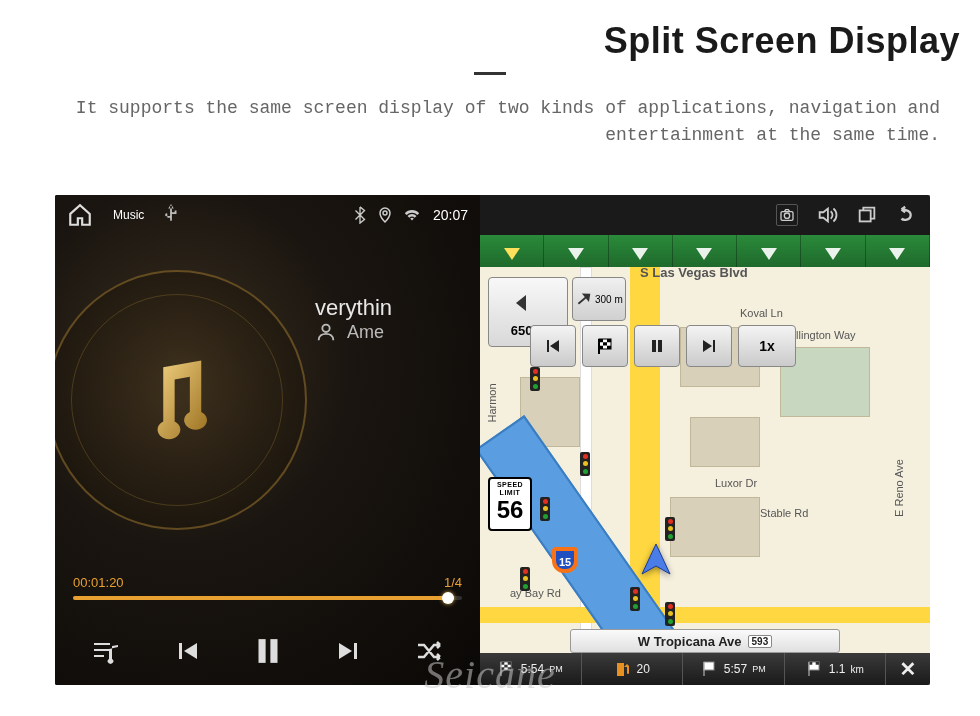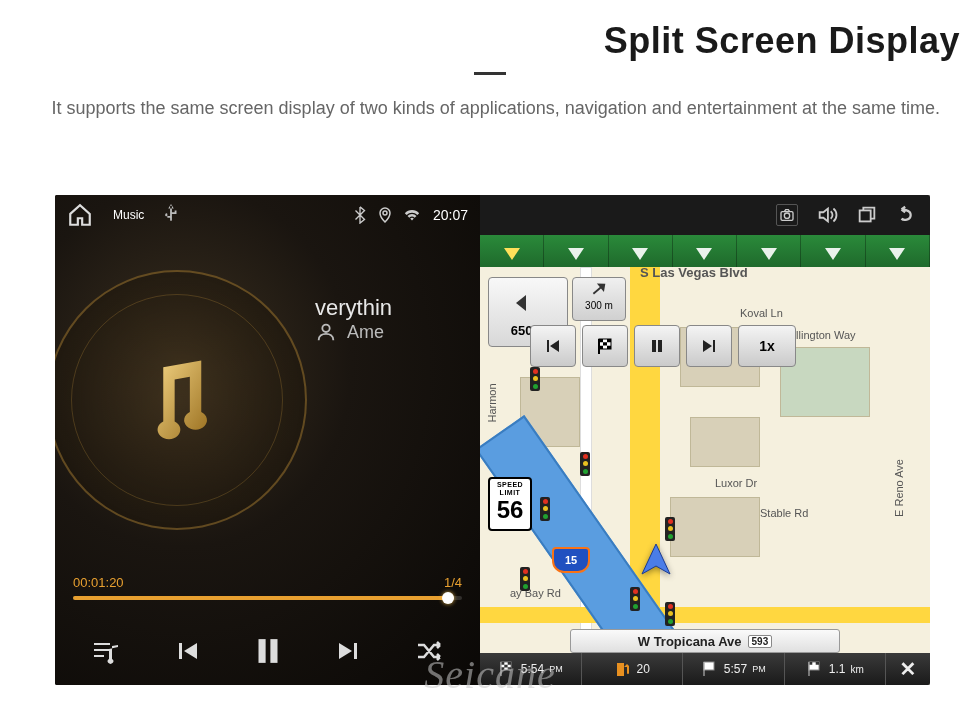--- a/index.html
+++ b/index.html
@@ -26,20 +26,21 @@
       height: 3px;
       background: #333;
       margin: 10px auto 20px;
     }
     .subtitle {
       font-size: 18px;
       color: #666;
       line-height: 1.5;
       max-width: 900px;
       margin: 0 auto;
+      font-family: Liberation Mono, monospace;
     }
     .device {
       position: absolute;
       left: 55px;
       top: 195px;
       width: 875px;
       height: 490px;
       display: flex;
       background: #000;
       border-radius: 2px;
@@ -286,21 +287,21 @@
     .turn-next {
       position: absolute;
       top: 10px;
       left: 92px;
       width: 54px;
       height: 44px;
       background: linear-gradient(#f0f0f0,#d0d0d0);
       border: 1px solid #888;
       border-radius: 4px;
       display: flex;
-      flex-direction: column;
+      flex-direction: row;
       align-items: center;
     }
     .turn-next svg { width: 22px; height: 22px; }
     .turn-next-dist { font-size: 10px; }
     .speed-limit {
       position: absolute;
       left: 8px;
       top: 210px;
       width: 44px;
       height: 54px;
@@ -567,21 +568,21 @@
       <div class="poi-block" style="left:200px;top:60px;width:80px;height:60px"></div>
       <div class="poi-block" style="left:210px;top:150px;width:70px;height:50px"></div>
       <div class="poi-block" style="left:300px;top:80px;width:90px;height:70px;background:#c8d8c0"></div>
       <div class="poi-block" style="left:190px;top:230px;width:90px;height:60px"></div>
 
       <div class="road-main road-v2"></div>
       <div class="road-main road-v1"></div>
       <div class="road-main road-h1"></div>
       <div class="road-diag"></div>
 
-      <div style="position:absolute;left:72px;top:280px;width:38px;height:26px;background:#2050c0;border:2px solid #f97316;border-radius:4px 4px 12px 12px;color:#fff;font-size:11px;font-weight:700;text-align:center;line-height:22px">15</div>
+      <div style="position:absolute;left:72px;top:280px;width:26px;height:26px;background:#2050c0;border:4px solid #f97316;border-radius:4px 4px 12px 12px;color:#fff;font-size:11px;font-weight:700;text-align:center;line-height:22px">15</div>
 
       <div class="street-label" style="left:160px;top:-2px;font-weight:600;font-size:13px">S Las Vegas Blvd</div>
       <div class="street-label" style="left:260px;top:40px">Koval Ln</div>
       <div class="street-label" style="left:280px;top:62px">Duke Ellington Way</div>
       <div class="street-label" style="left:-8px;top:130px;transform:rotate(-90deg)">Harmon</div>
       <div class="street-label" style="left:235px;top:210px">Luxor Dr</div>
       <div class="street-label" style="left:280px;top:240px">Stable Rd</div>
       <div class="street-label" style="right:2px;top:215px;transform:rotate(-90deg)">E Reno Ave</div>
       <div class="street-label" style="left:30px;top:320px">ay Bay Rd</div>
 

